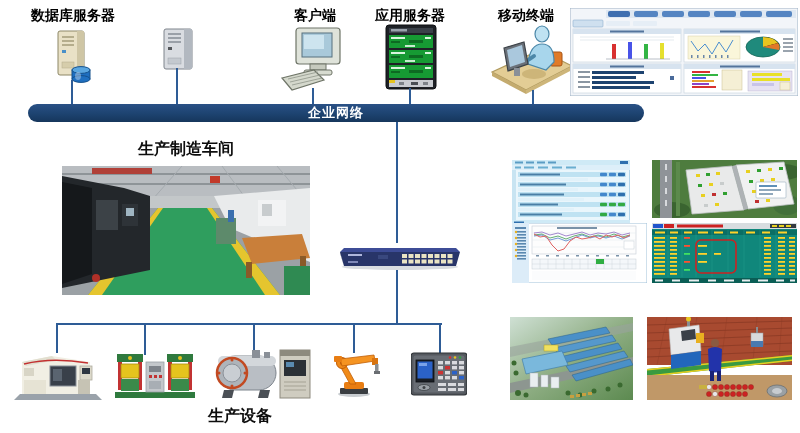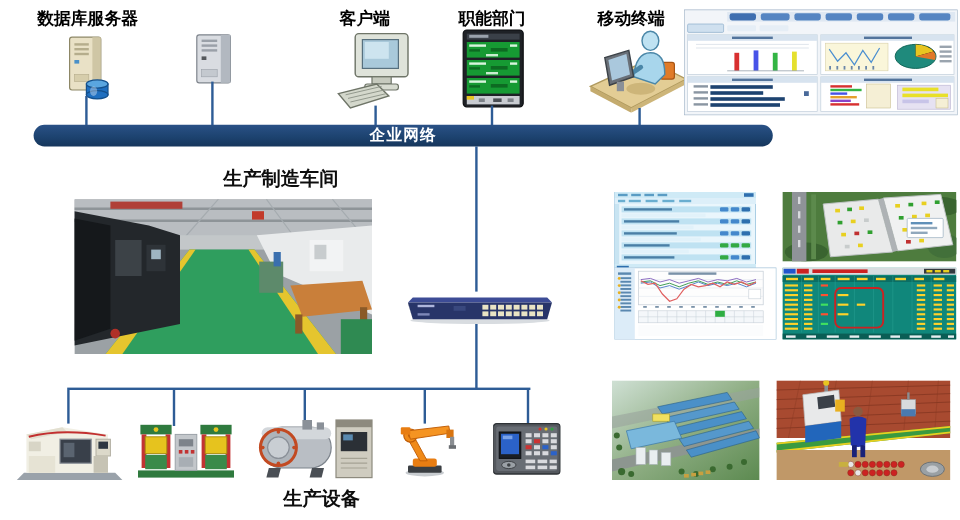--- a/index.html
+++ b/index.html
@@ -1,34 +1,34 @@
 <!DOCTYPE html>
 <html><head>
 <meta charset="utf-8">
 <style>
   html,body{margin:0;padding:0;background:#fff;}
   .canvas{position:relative;width:800px;height:433px;background:#ffffff;overflow:hidden;
           font-family:"Liberation Sans","DejaVu Sans",sans-serif;}
   .abs{position:absolute;}
   .line{position:absolute;background:#2e5c96;}
   .node-label{position:absolute;font-weight:bold;font-size:14px;color:#000000;text-align:center;white-space:nowrap;}
-  .section-title{position:absolute;font-weight:bold;font-size:15px;color:#0d0d0d;text-align:right;white-space:nowrap;}
+  .section-title{position:absolute;font-weight:bold;font-size:15px;color:#0d0d0d;text-align:center;white-space:nowrap;}
   .netbar{position:absolute;left:28px;top:104px;width:616px;height:18px;border-radius:9px;
           background:linear-gradient(#2a5186,#1d4370 55%,#16365c);display:flex;align-items:center;justify-content:center;}
   .netbar span{color:#fff;font-weight:bold;font-size:13px;letter-spacing:1px;}
   svg{display:block;}
 </style>
 </head>
 <body>
 
 <div class="canvas">
 
   <div class="node-label" style="left:18px;top:7px;width:110px;">数据库服务器</div>
-  <div class="node-label" style="left:272px;top:7px;width:64px;">客户端</div>
-  <div class="node-label" style="left:372px;top:7px;width:76px;">职能部门</div>
+  <div class="node-label" style="left:272px;top:7px;width:64px;text-align:right;">客户端</div>
+  <div class="node-label" style="left:372px;top:7px;width:76px;">应用服务器</div>
   <div class="node-label" style="left:488px;top:7px;width:76px;">移动终端</div>
 
   <div class="abs" style="left:50px;top:30px;">
     <svg width="46" height="54" viewBox="0 0 46 54">
       <rect x="8" y="1" width="26" height="44" rx="2" fill="#e9e1c6" stroke="#8d8766" stroke-width="1"></rect>
       <rect x="27" y="1" width="7" height="44" fill="#cfc6a5"></rect>
       <rect x="12" y="6" width="12" height="2" fill="#b5ad8c"></rect>
       <rect x="12" y="10" width="12" height="2" fill="#b5ad8c"></rect>
       <rect x="12" y="14" width="12" height="2" fill="#b5ad8c"></rect>
       <rect x="12" y="20" width="4" height="3" fill="#4a90c8"></rect>

